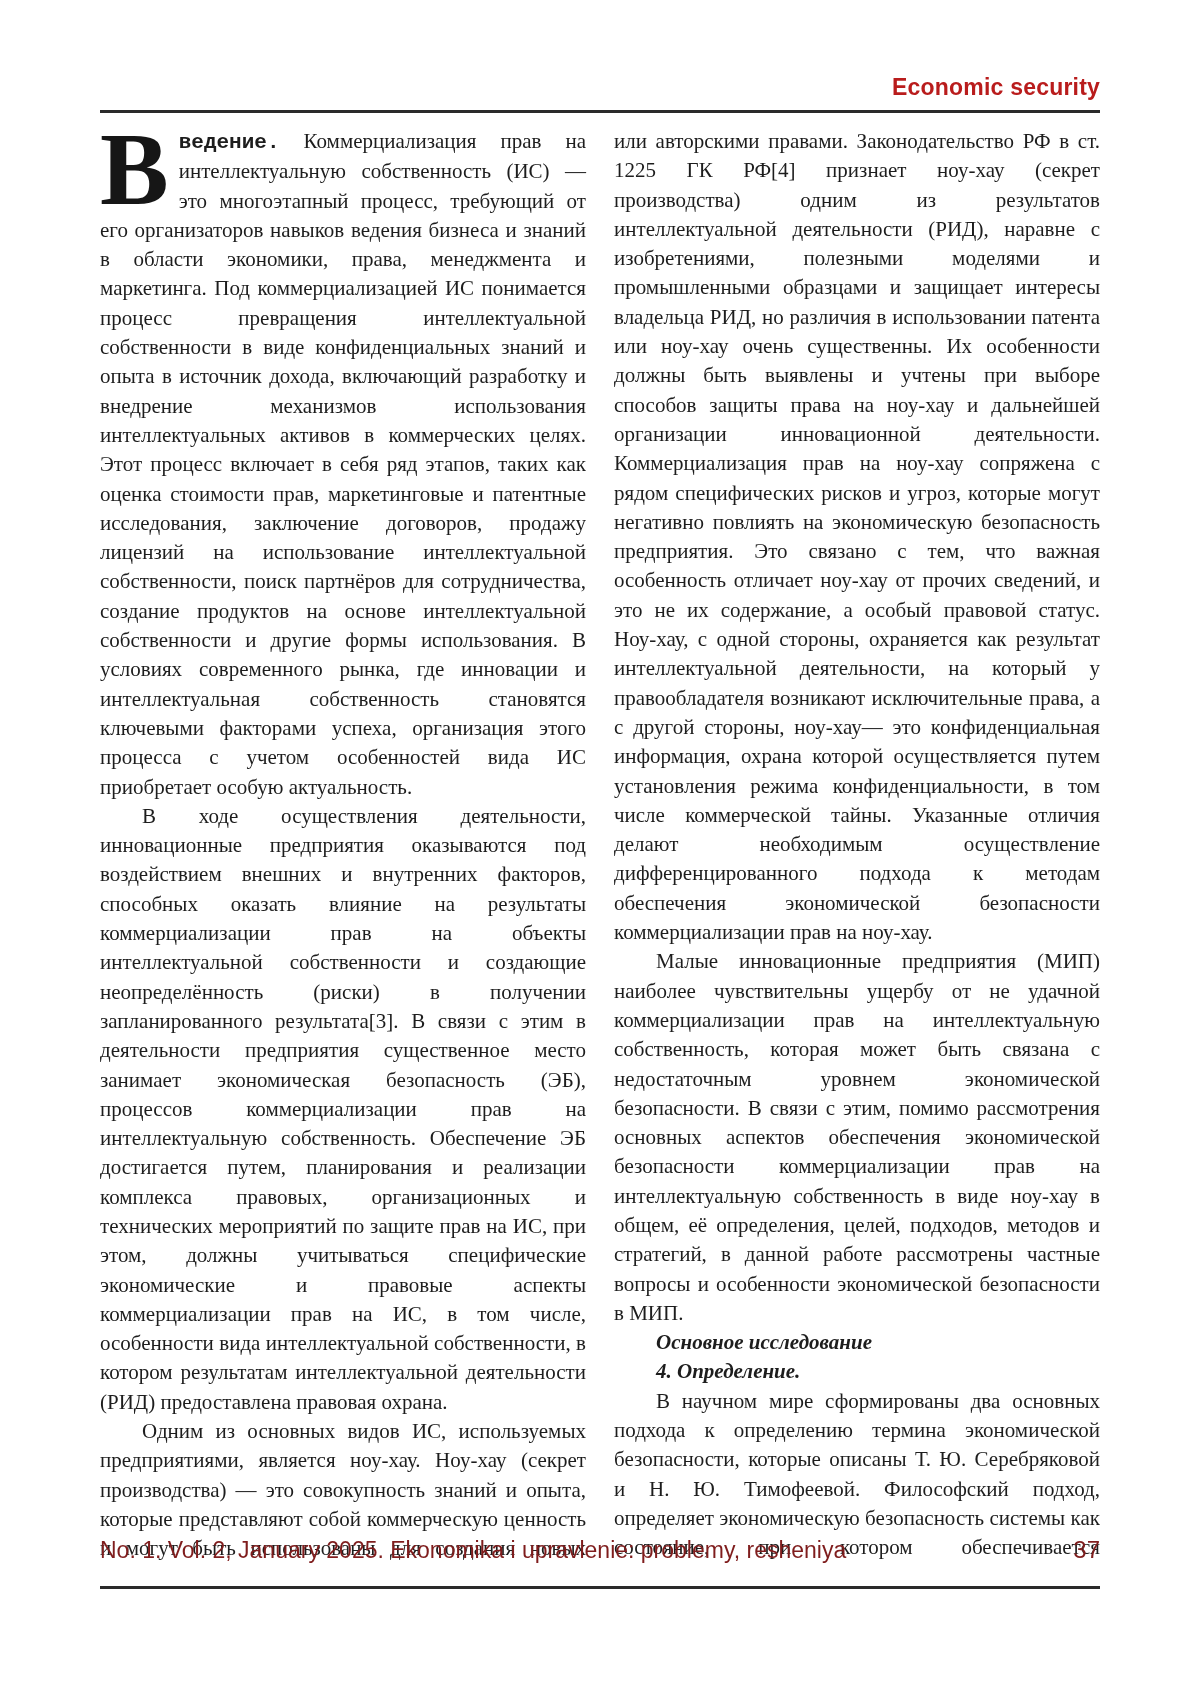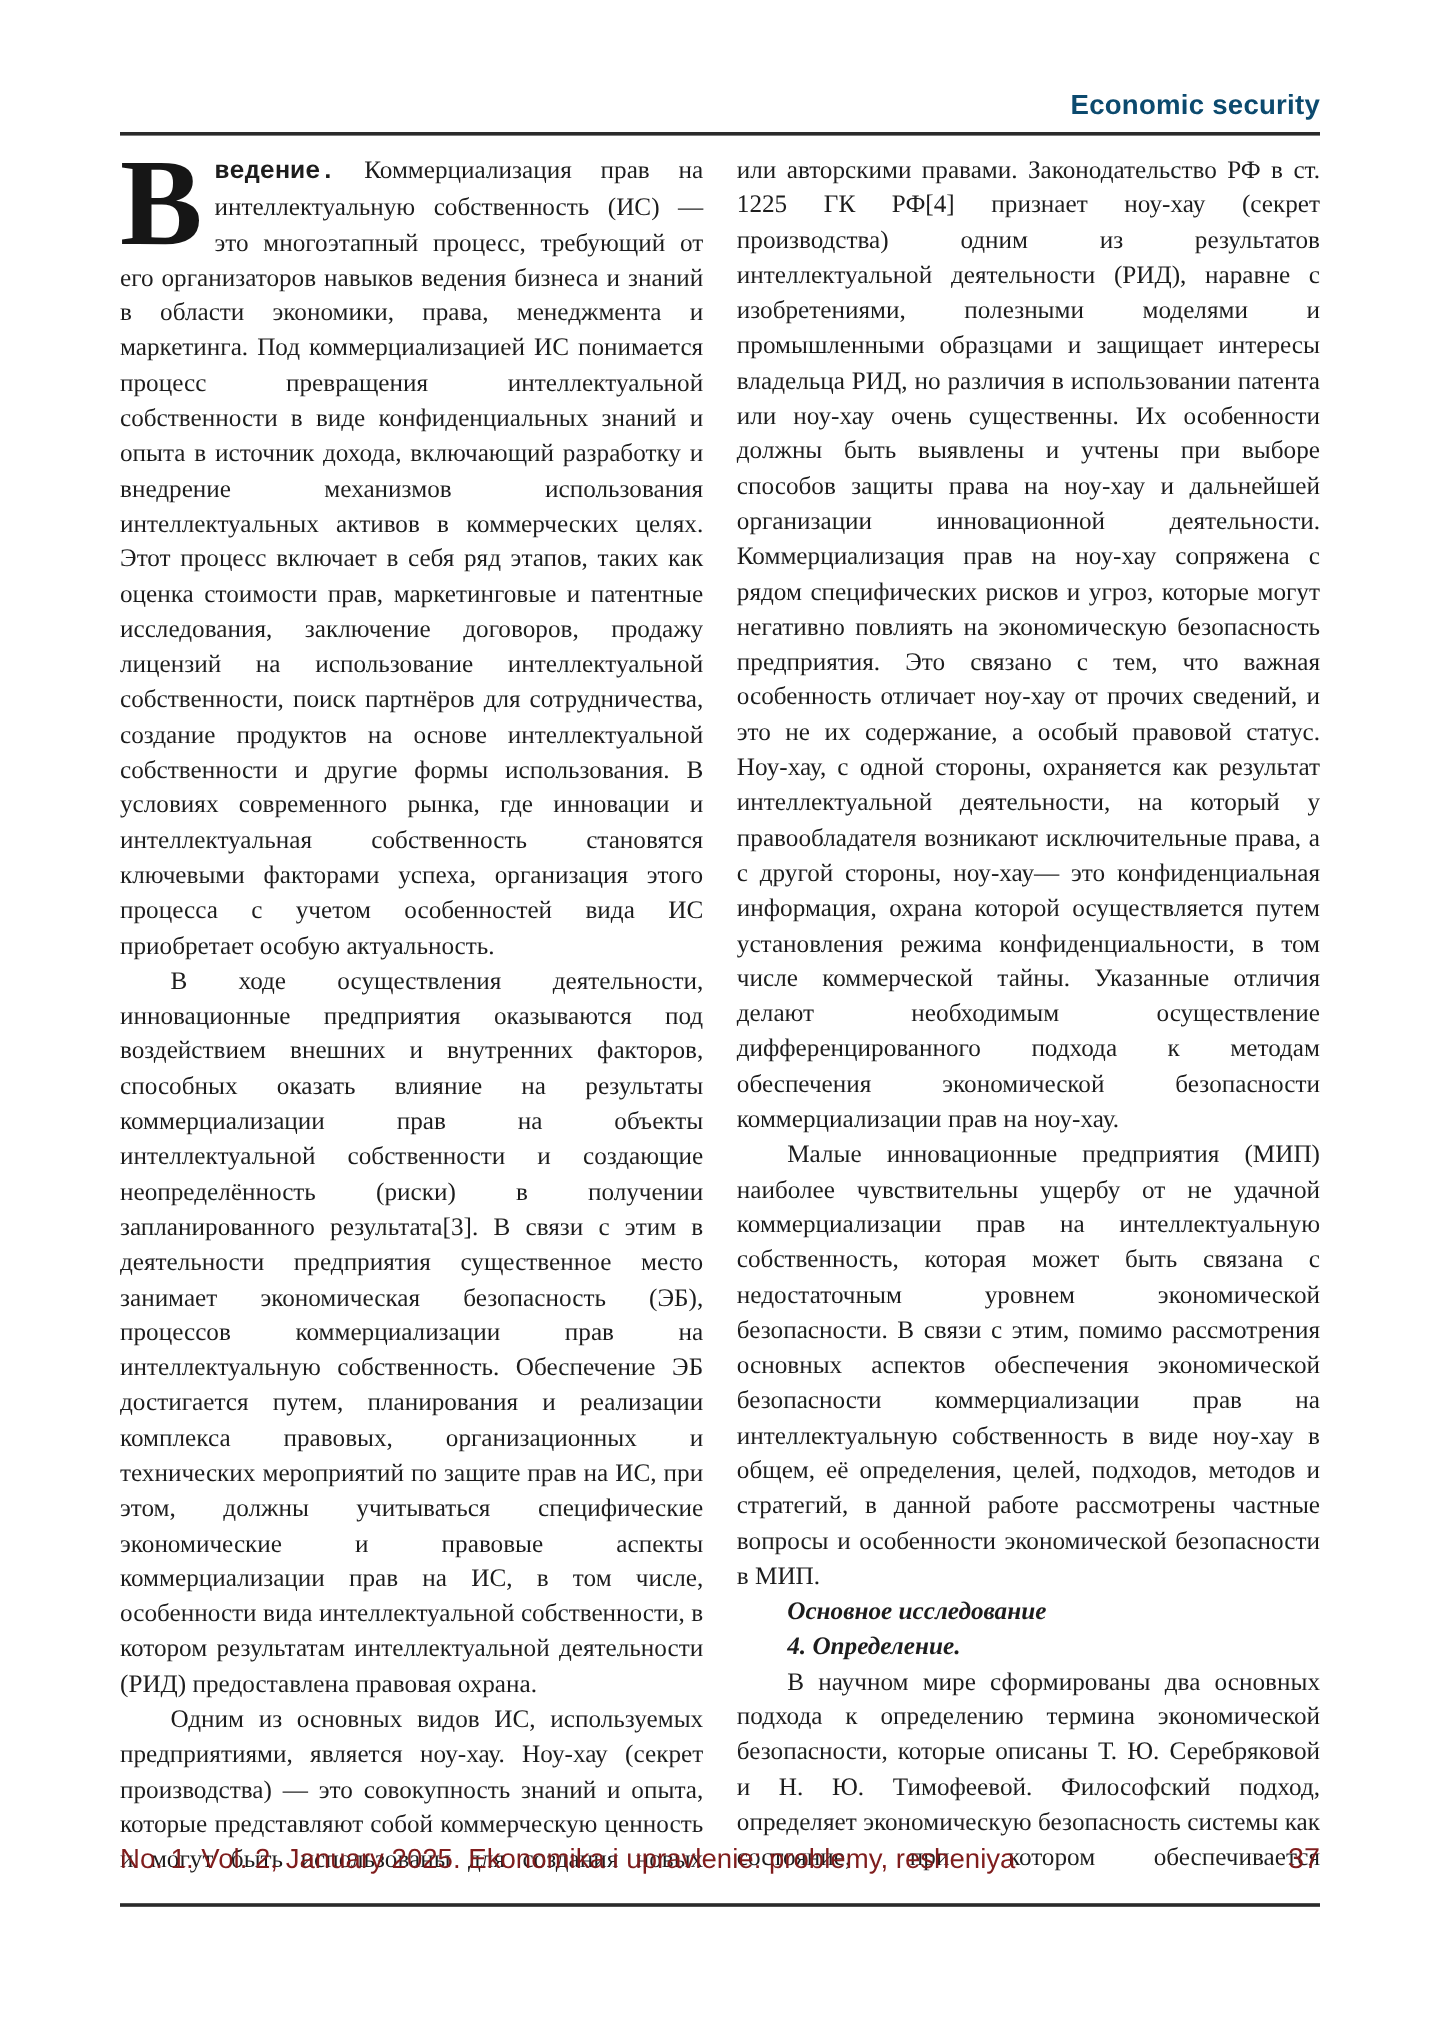--- a/index.html
+++ b/index.html
@@ -10,21 +10,21 @@
     background: #ffffff;
     overflow: hidden;
   }
   .running-head {
     position: absolute;
     top: 74px;
     right: 100px;
     font-family: "Liberation Sans", sans-serif;
     font-weight: bold;
     font-size: 23px;
-    color: #0c4a6e;
+    color: #b91c1c;
     letter-spacing: 0.2px;
   }
   .rule {
     position: absolute;
     left: 100px;
     width: 1000px;
     height: 3px;
     background: #2a2a2a;
   }
   .header-rule { top: 110px; }

